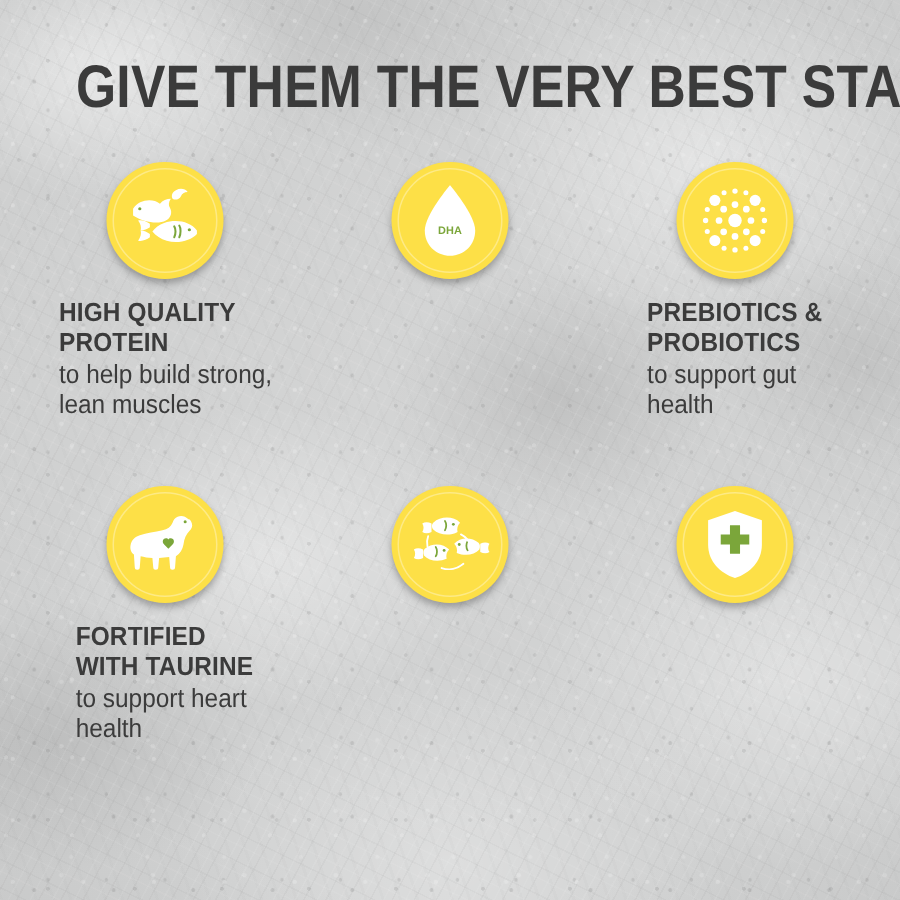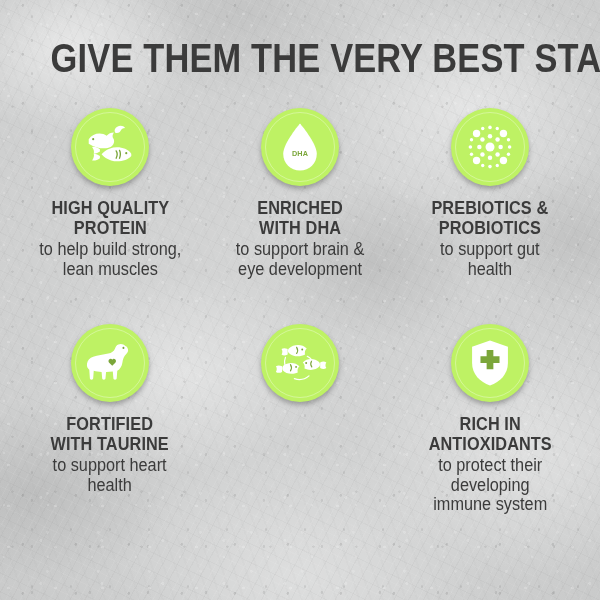--- a/index.html
+++ b/index.html
@@ -116,21 +116,21 @@
     display: flex;
     flex-direction: column;
     align-items: center;
   }
 
   .badge {
     position: relative;
     width: 78px;
     height: 78px;
     border-radius: 50%;
-    background: #bef264;
+    background: #fde047;
     box-shadow: 0 3px 5px rgba(60,60,60,.38);
     display: flex;
     align-items: center;
     justify-content: center;
     flex: 0 0 auto;
   }
   .badge::after {
     content: "";
     position: absolute;
     inset: 4px;
@@ -141,21 +141,20 @@
   .badge svg {
     display: block;
     width: 56px;
     height: 56px;
     position: relative;
     z-index: 2;
   }
 
   .caption {
     margin-top: 13px;
-    text-align: center;
     color: #3b3b3b;
     line-height: 1.12;
   }
   .cap-title {
     display: block;
     font-family: "Liberation Sans Narrow", "Liberation Sans", sans-serif;
     font-weight: bold;
     font-size: 17.5px;
     letter-spacing: .1px;
     transform: scaleX(.93);
@@ -225,26 +224,20 @@
       </div>
 
       <div class="cell">
         <div class="badge">
           <span>
             <svg viewBox="0 0 100 100" aria-hidden="true">
               <path d="M50 8C50 8 20 43 20 62c0 17 13 30 30 30s30-13 30-30C80 43 50 8 50 8z" fill="#ffffff"></path>
               <text class="dha-text" x="50" y="66" text-anchor="middle">DHA</text>
             </svg>
           </span>
-        </div>
-        <div class="caption">
-          <span class="cap-title">ENRICHED
-WITH DHA</span>
-          <span class="cap-sub">to support brain &amp;
-eye development</span>
         </div>
       </div>
 
       <div class="cell">
         <div class="badge">
           <span>
             <svg viewBox="0 0 100 100" aria-hidden="true">
               <g fill="#ffffff">
                 <circle cx="50" cy="50" r="8"></circle>
                 <circle cx="50" cy="31" r="4"></circle>
@@ -335,24 +328,17 @@
 
       <div class="cell">
         <div class="badge">
           <span>
             <svg viewBox="0 0 100 100" aria-hidden="true">
               <path d="M50 10 18 21v29c0 20 14 34 32 40 18-6 32-20 32-40V21L50 10z" fill="#ffffff"></path>
               <path d="M44 27h12v11h11v12H56v11H44V50H33V38h11V27z" fill="#7ba63a"></path>
             </svg>
           </span>
         </div>
-        <div class="caption">
-          <span class="cap-title">RICH IN
-ANTIOXIDANTS</span>
-          <span class="cap-sub">to protect their
-developing
-immune system</span>
-        </div>
       </div>
 
     </div>
   </div>
 </div>
 
 </body></html>

